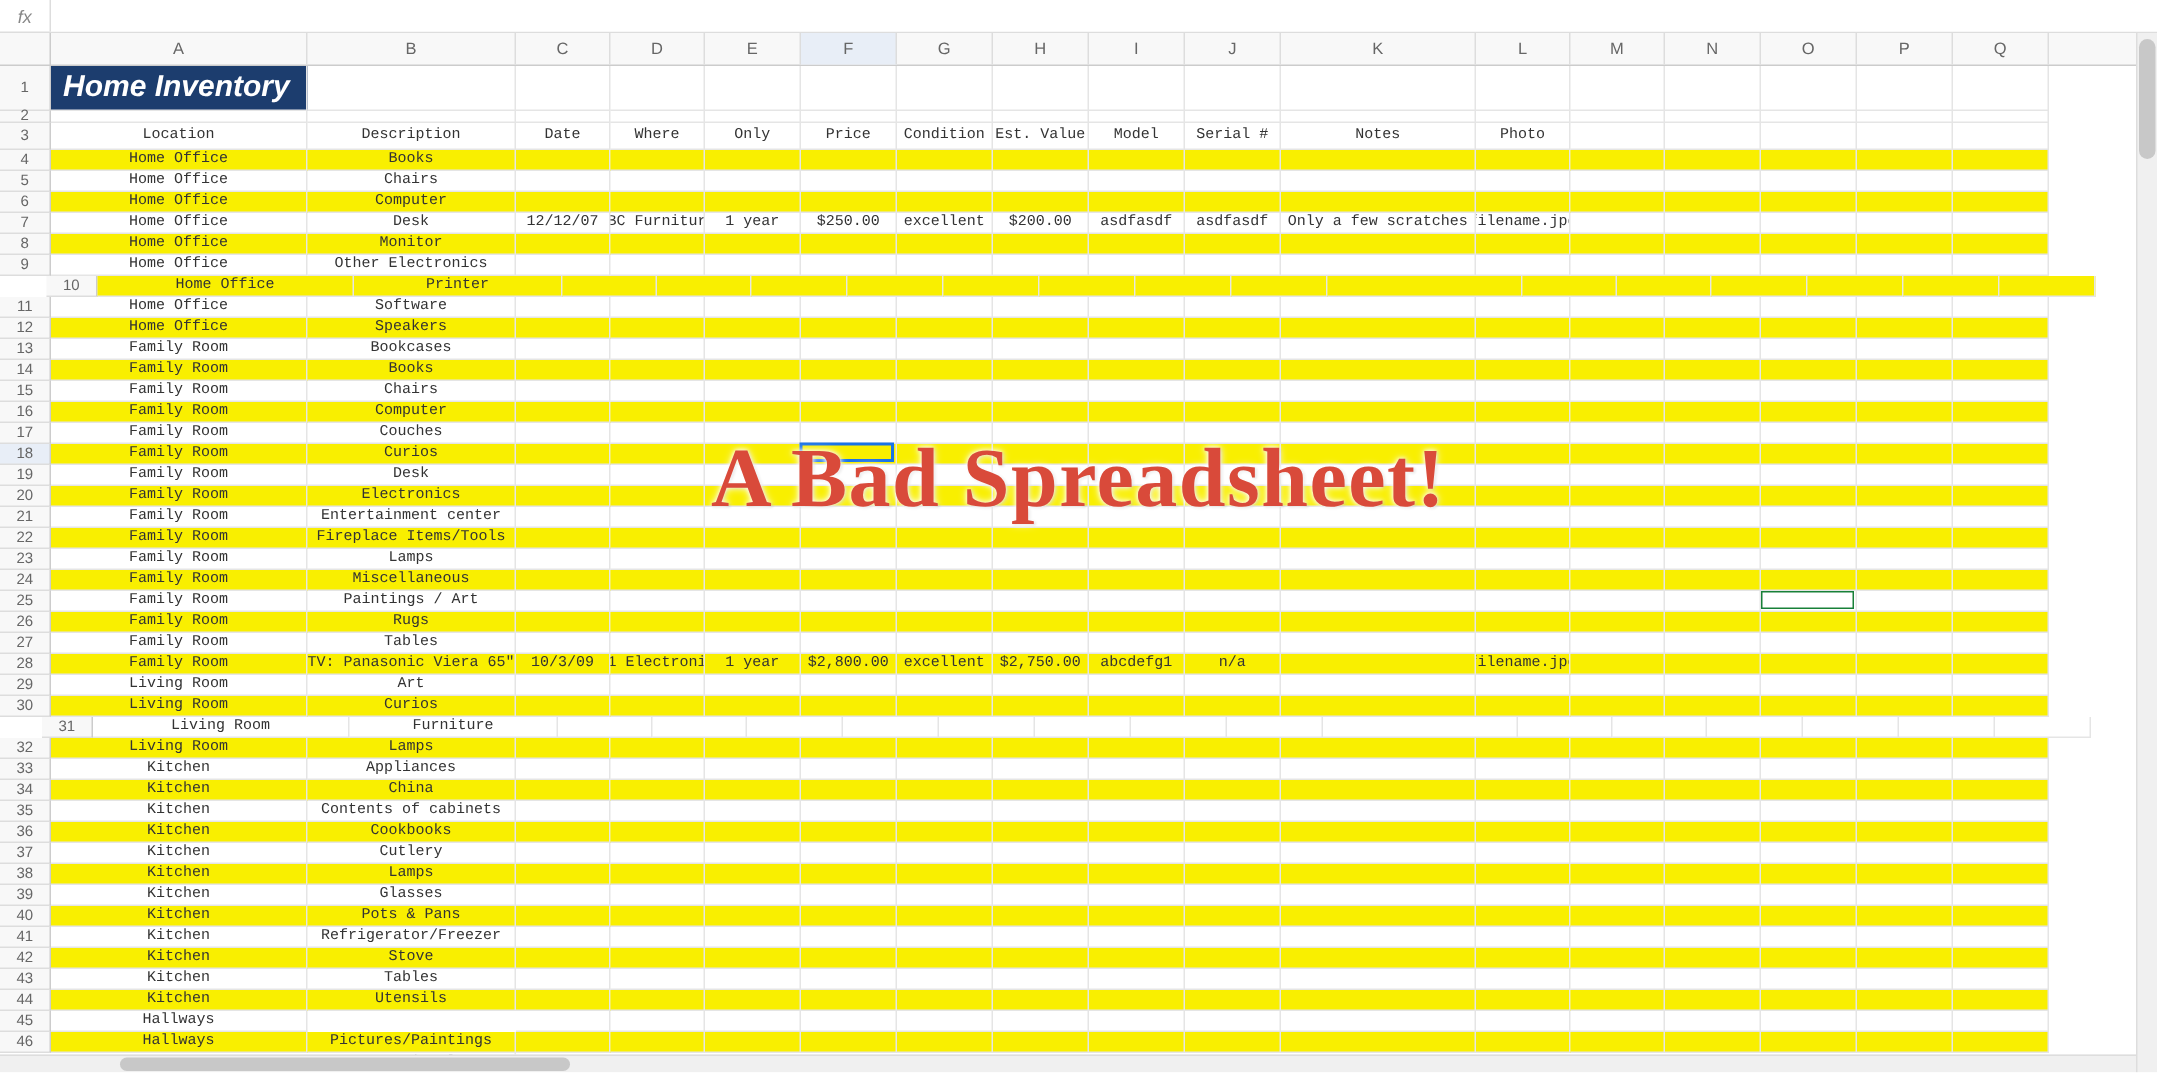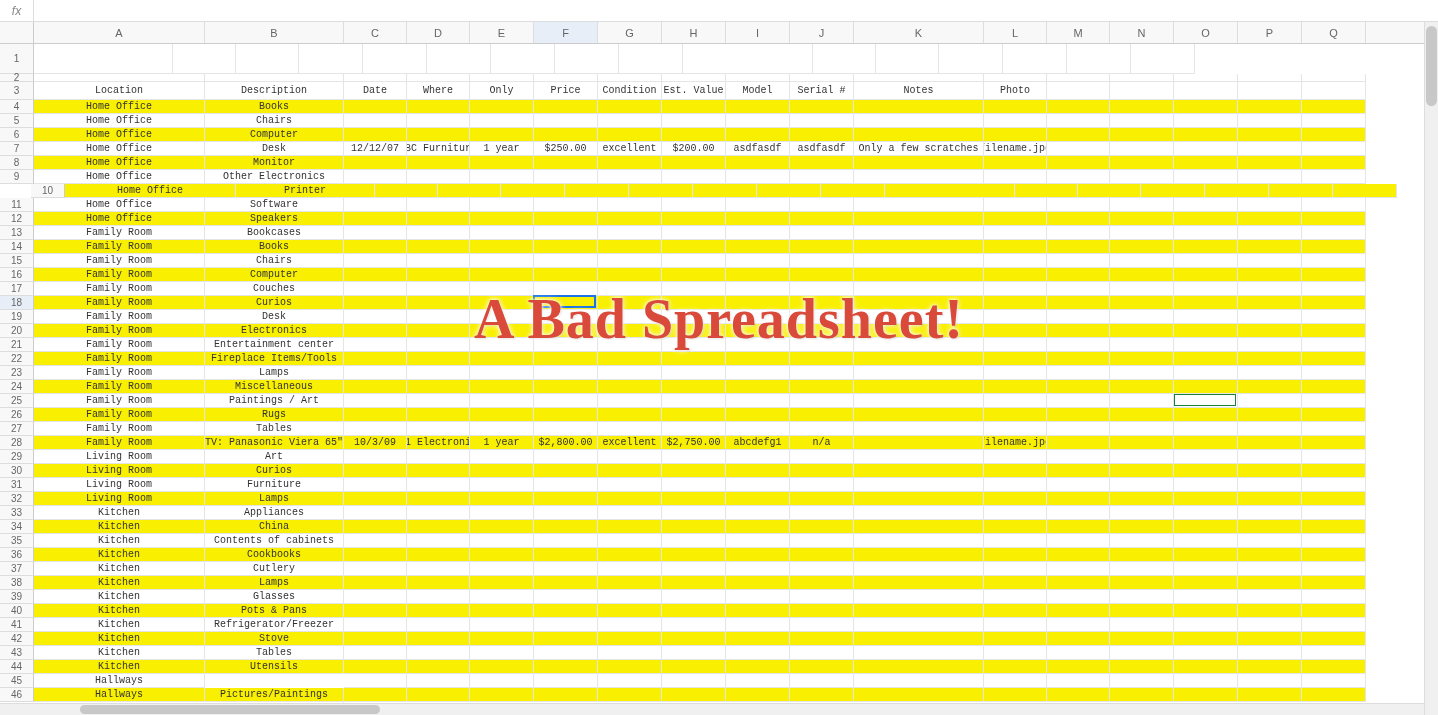--- a/index.html
+++ b/index.html
@@ -63,20 +63,21 @@
       <div class="col-head" style="width: 63px;">M</div>
       <div class="col-head" style="width: 64px;">N</div>
       <div class="col-head" style="width: 64px;">O</div>
       <div class="col-head" style="width: 64px;">P</div>
       <div class="col-head" style="width: 64px;">Q</div>
     </div>
   <div class="rows" id="rowsContainer">
       <div class="row" style="height: 30px;">
         <div class="row-head" style="height: 30px;">1</div>
         <div class="cells">
+          <div class="cell title-cell" style="width: 171px; height: 30px;">Home Inventory</div>
           <div class="cell" style="width: 139px; height: 30px;"></div>
           <div class="cell" style="width: 63px; height: 30px;"></div>
           <div class="cell" style="width: 63px; height: 30px;"></div>
           <div class="cell" style="width: 64px; height: 30px;"></div>
           <div class="cell" style="width: 64px; height: 30px;"></div>
           <div class="cell" style="width: 64px; height: 30px;"></div>
           <div class="cell" style="width: 64px; height: 30px;"></div>
           <div class="cell" style="width: 64px; height: 30px;"></div>
           <div class="cell" style="width: 64px; height: 30px;"></div>
           <div class="cell" style="width: 130px; height: 30px;"></div>
@@ -719,21 +720,21 @@
           <div class="cell" style="width: 64px; height: 14px;"></div>
           <div class="cell" style="width: 130px; height: 14px;"></div>
           <div class="cell" style="width: 63px; height: 14px;"></div>
           <div class="cell" style="width: 63px; height: 14px;"></div>
           <div class="cell" style="width: 64px; height: 14px;"></div>
           <div class="cell" style="width: 64px; height: 14px;"></div>
           <div class="cell" style="width: 64px; height: 14px;"></div>
           <div class="cell" style="width: 64px; height: 14px;"></div>
         </div>
       </div>
-      <div class="row" style="height: 14px;">
+      <div class="row" style="height: 14px; padding-left: 28px;">
         <div class="row-head" style="height: 14px;">31</div>
         <div class="cells">
           <div class="cell" style="width: 171px; height: 14px;">Living Room</div>
           <div class="cell" style="width: 139px; height: 14px;">Furniture</div>
           <div class="cell" style="width: 63px; height: 14px;"></div>
           <div class="cell" style="width: 63px; height: 14px;"></div>
           <div class="cell" style="width: 64px; height: 14px;"></div>
           <div class="cell" style="width: 64px; height: 14px;"></div>
           <div class="cell" style="width: 64px; height: 14px;"></div>
           <div class="cell" style="width: 64px; height: 14px;"></div>

